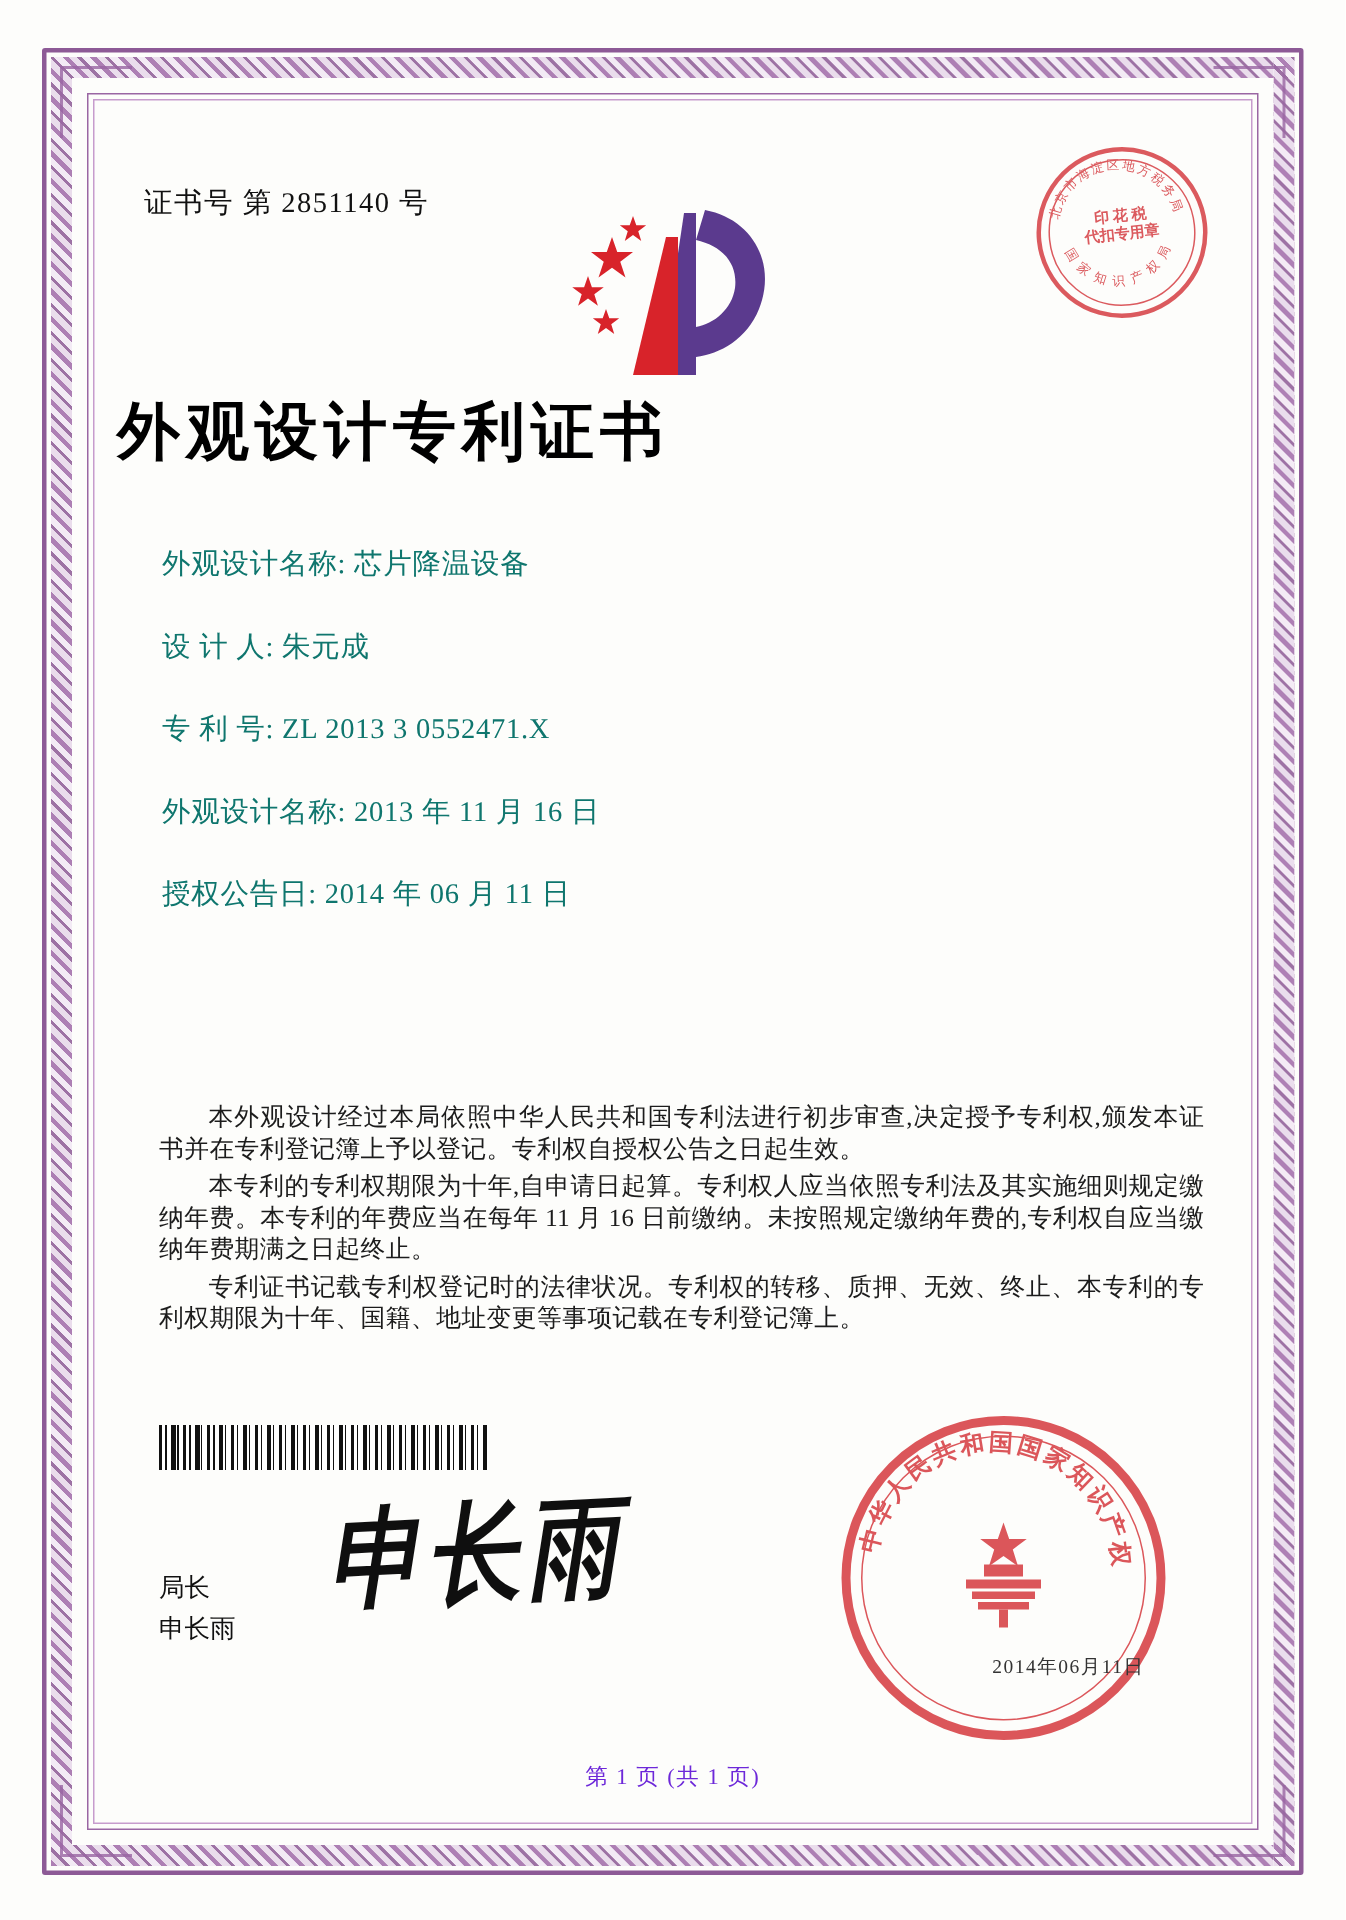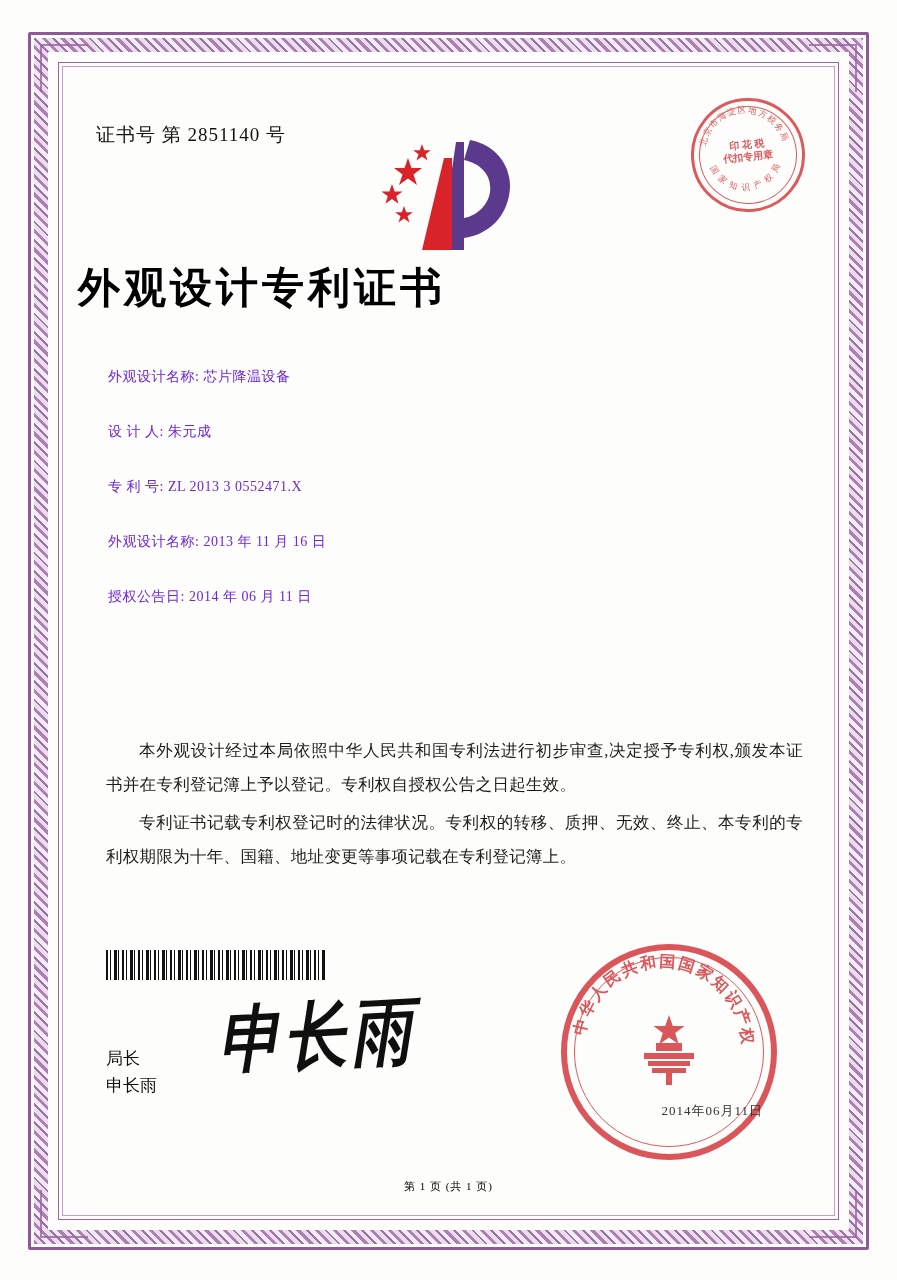--- a/index.html
+++ b/index.html
@@ -144,36 +144,36 @@
     font-family: "Liberation Serif", "DejaVu Serif", serif;
   }
 
   .fields {
     position: absolute;
     left: 30px;
     right: 20px;
     top: 282px;
   }
   .field {
-    font-size: 14px;
+    font-size: 19px;
     line-height: 22px;
     margin-bottom: 33px;
-    color: #6d28d9;
+    color: #0f766e;
     letter-spacing: .5px;
   }
   .field .lbl { display: inline-block; }
   .field .val { display: inline-block; }
 
   .paragraphs {
     position: absolute;
     left: 28px;
     right: 16px;
     top: 650px;
     font-size: 16.5px;
-    line-height: 34px;
+    line-height: 21px;
     color: #1c1c1c;
     letter-spacing: .3px;
   }
   .paragraphs p {
     margin: 0 0 4px 0;
     text-indent: 2em;
     text-align: justify;
   }
 
   
@@ -247,22 +247,22 @@
     color: #333;
     letter-spacing: 1px;
   }
 
   .page-no {
     position: absolute;
     left: 0;
     right: 0;
     bottom: 6px;
     text-align: center;
-    font-size: 11px;
-    color: #000000;
+    font-size: 15px;
+    color: #6d28d9;
     letter-spacing: 1px;
   }
 
   .star { fill: #d8232a; }
 </style>
 </head>
 <body>
 
 <div class="page">
 
@@ -334,20 +334,21 @@
         <span class="val">2013 年 11 月 16 日</span>
       </div>
       <div class="field">
         <span class="lbl">授权公告日:</span>
         <span class="val">2014 年 06 月 11 日</span>
       </div>
     </div>
 
     <div class="paragraphs">
       <p>本外观设计经过本局依照中华人民共和国专利法进行初步审查,决定授予专利权,颁发本证书并在专利登记簿上予以登记。专利权自授权公告之日起生效。</p>
+      <p>本专利的专利权期限为十年,自申请日起算。专利权人应当依照专利法及其实施细则规定缴纳年费。本专利的年费应当在每年 11 月 16 日前缴纳。未按照规定缴纳年费的,专利权自应当缴纳年费期满之日起终止。</p>
       <p>专利证书记载专利权登记时的法律状况。专利权的转移、质押、无效、终止、本专利的专利权期限为十年、国籍、地址变更等事项记载在专利登记簿上。</p>
     </div>
 
     <div class="barcode"></div>
 
     <div class="signature-block">
       <div>局长</div>
       <div>申长雨</div>
     </div>
     <div class="signature-script">申长雨</div>

